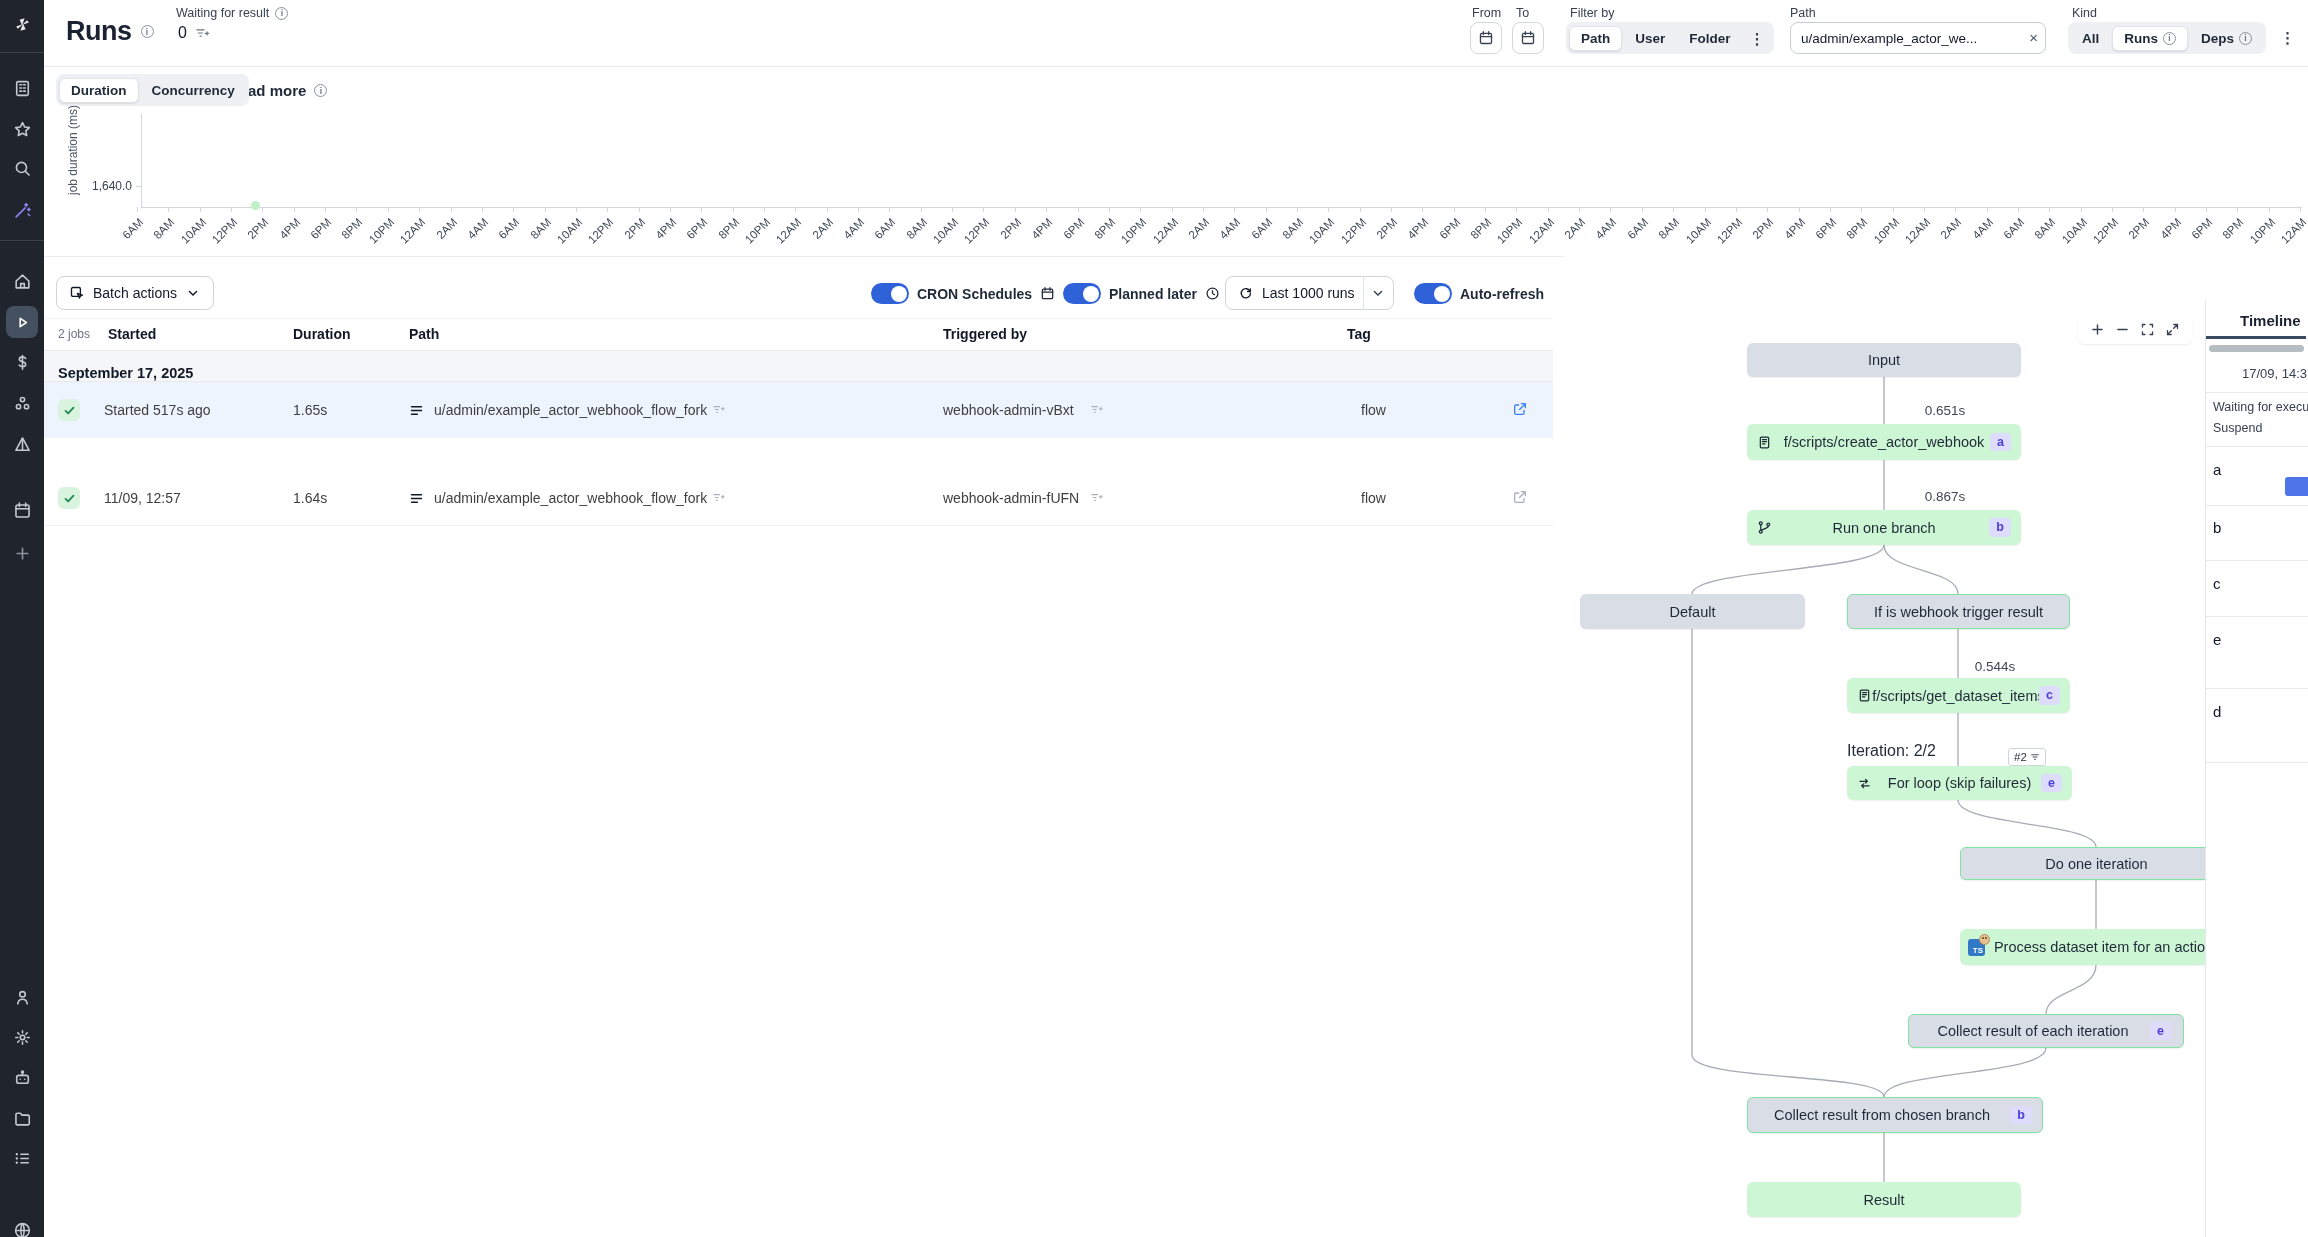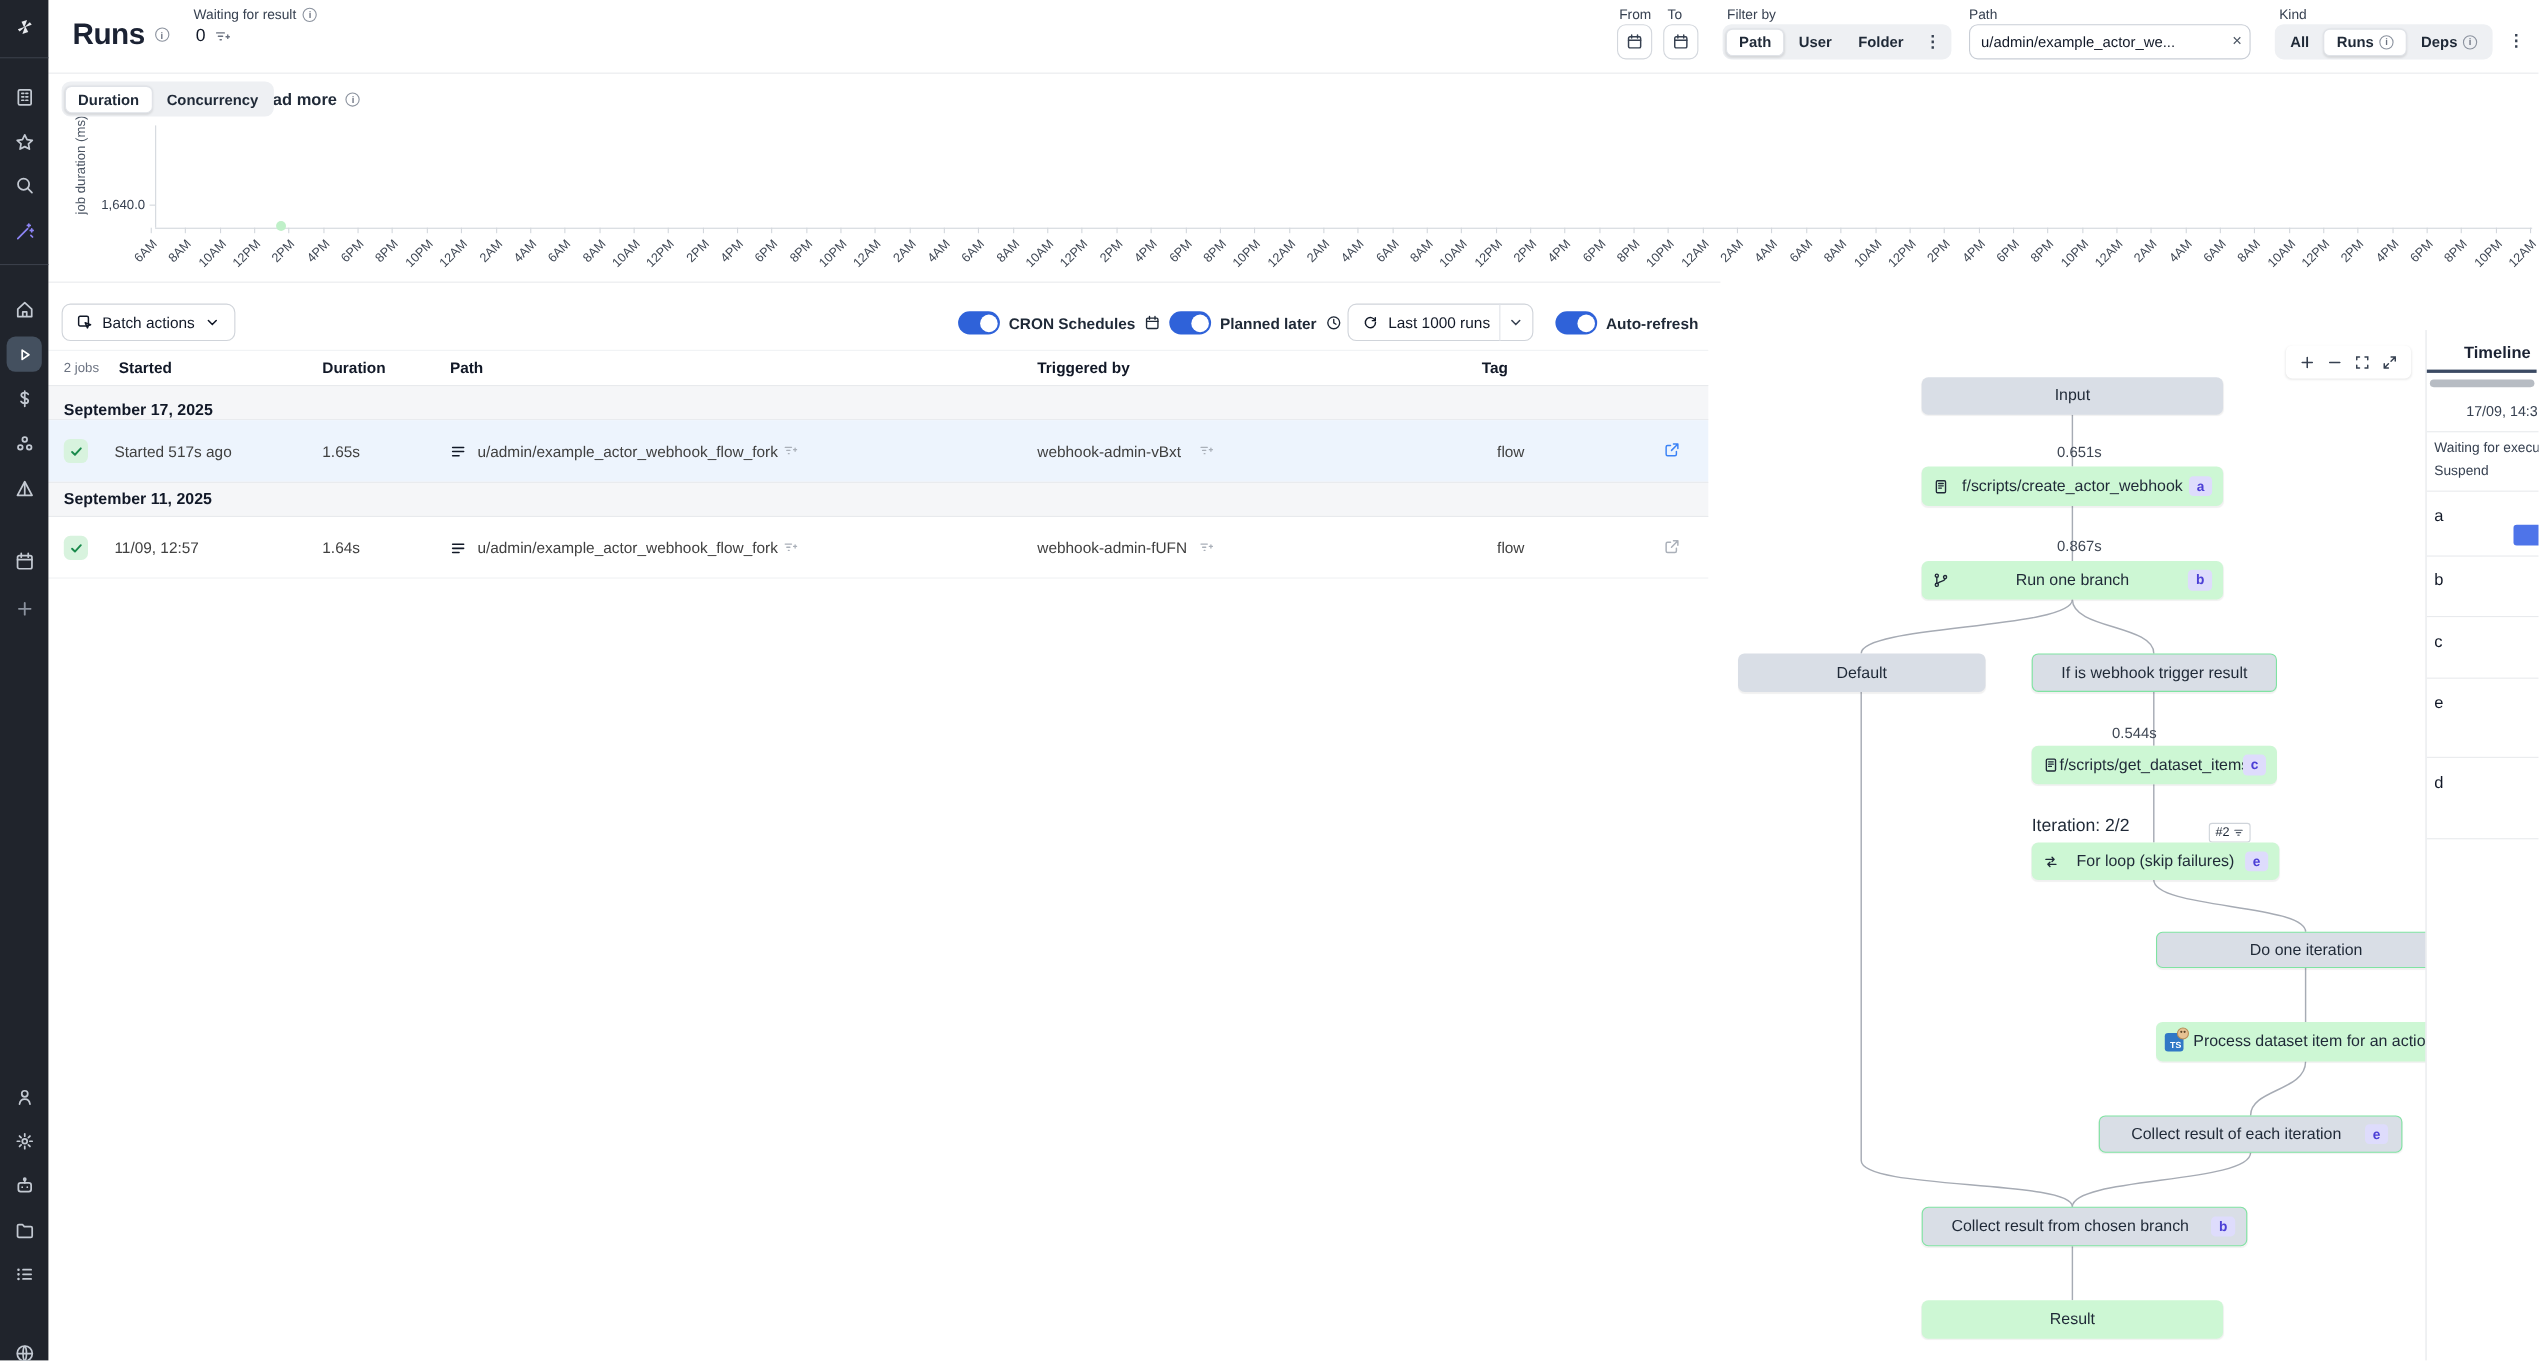--- a/index.html
+++ b/index.html
@@ -63,21 +63,21 @@
   .canvas { background:#eef0f3; border-top:1px solid #e3e6ea; }
   .node { position:absolute; display:flex; align-items:center; justify-content:center; font-size:14.5px;
           color:#1f2937; border-radius:6px; box-shadow:0 1px 1px rgba(0,0,0,.06); }
   .node.gray { background:#d9dee6; }
   .node.green { background:#cdf7d4; }
   .node.gb { border:1.5px solid #7fe3a2; }
   .nicon { position:absolute; left:10px; display:flex; color:#1f2937; }
   .nicon svg { width:15px; height:15px; }
   .badge { position:absolute; right:10px; background:#dedcfc; color:#4c3fd6; font-weight:700; font-size:12.5px;
            padding:3px 7px; border-radius:4px; line-height:1; }
-  .dur { font-size:13.5px; color:#3f4754; text-align:left; }
+  .dur { font-size:13.5px; color:#3f4754; text-align:center; }
   .zoomctl { display:flex; align-items:center; gap:10px; background:#fff; border-radius:6px; height:30px;
              padding:0 12px; box-shadow:0 1px 2px rgba(0,0,0,.08); color:#374151; }
   .zoomctl svg { width:15px; height:15px; }
   .ts-ico { position:relative; width:17px; height:17px; background:#3178c6; border-radius:3px; color:#fff;
             font-size:8px; font-weight:700; display:flex; align-items:flex-end; justify-content:flex-end; padding:1px 2px; }
   .ts-ico .pet { position:absolute; top:-5px; right:-5px; width:11px; height:11px; border-radius:50%;
                  background:#e6c192; border:1px solid #b98d56; }
   .ts-ico .pet::before, .ts-ico .pet::after { content:""; position:absolute; top:2px; width:2px; height:2px;
                  border-radius:50%; background:#5a4326; }
   .ts-ico .pet::before { left:2px; } .ts-ico .pet::after { right:2px; }
@@ -503,23 +503,20 @@
     <svg class="abs microfilter" style="left:1046px; top:21px" width="13" height="13" viewBox="0 0 18 18" fill="none" stroke="currentColor" stroke-width="1.6" stroke-linecap="round">
         <path d="M2.5 5h8M4.5 9h4M6.5 13h1M13 8h4M15 6v4"></path>
       </svg>
     <span class="cell abs" style="left:1317px; top:20px">flow</span>
     <svg class="abs" style="left:1468px; top:19px" width="16" height="16" viewBox="0 0 18 18" fill="none" stroke="#3b82f6" stroke-width="1.5" stroke-linecap="round" stroke-linejoin="round">
         <path d="M7.5 4.5h-3A1.5 1.5 0 0 0 3 6v7.5A1.5 1.5 0 0 0 4.5 15H12a1.5 1.5 0 0 0 1.5-1.5v-3"></path>
         <path d="M10.5 3H15v4.5M15 3l-6.5 6.5"></path>
       </svg>
   </div>
 
-  <div class="abs band" style="left:44px; top:438px; width:1509px; height:32px; display:flex; align-items:center">
-    <span style="margin-left:14px">September 11, 2025</span>
-  </div>
 
   <div class="abs" style="left:44px; top:470px; width:1509px; height:56px; background:#fff; border-bottom:1px solid #f0f2f4">
     <span class="chip-ok abs" style="left:14px; top:17px">
       <svg width="13" height="13" viewBox="0 0 18 18" fill="none" stroke="#1a8a4c" stroke-width="2.4" stroke-linecap="round" stroke-linejoin="round">
           <path d="M3.5 9.5l3.6 3.5 7.4-8"></path>
         </svg>
     </span>
     <span class="cell abs" style="left:60px; top:20px">11/09, 12:57</span>
     <span class="cell abs" style="left:249px; top:20px">1.64s</span>
     <svg class="abs" style="left:365px; top:21px" width="15" height="15" viewBox="0 0 18 18" fill="none" stroke="#111827" stroke-width="1.7" stroke-linecap="round">

